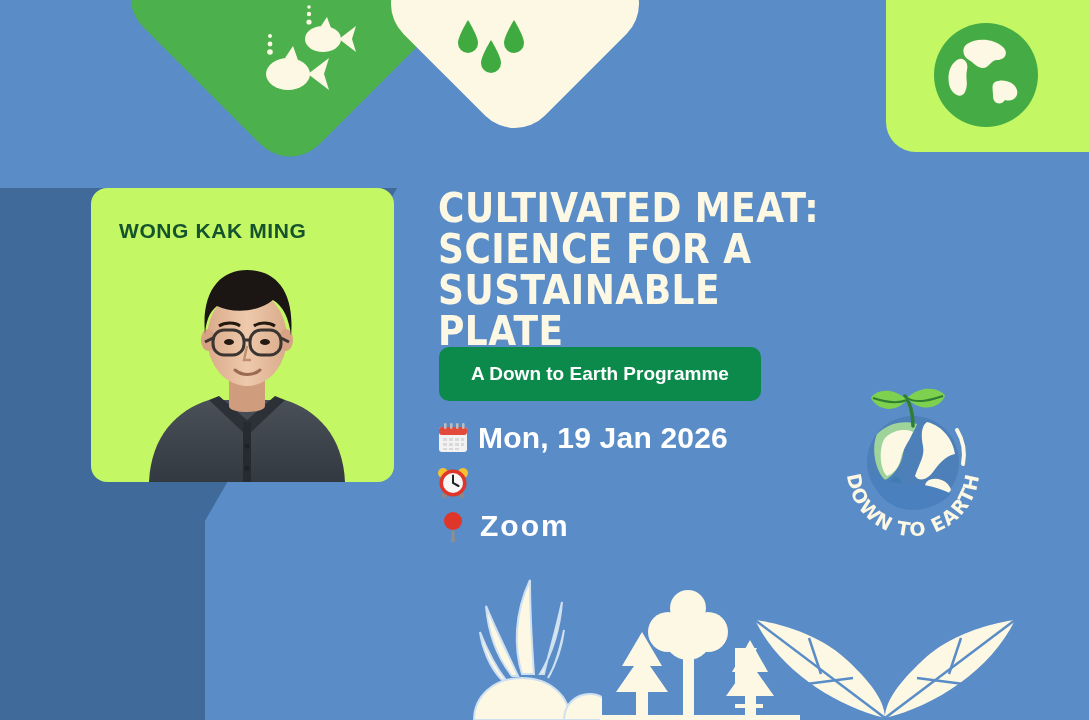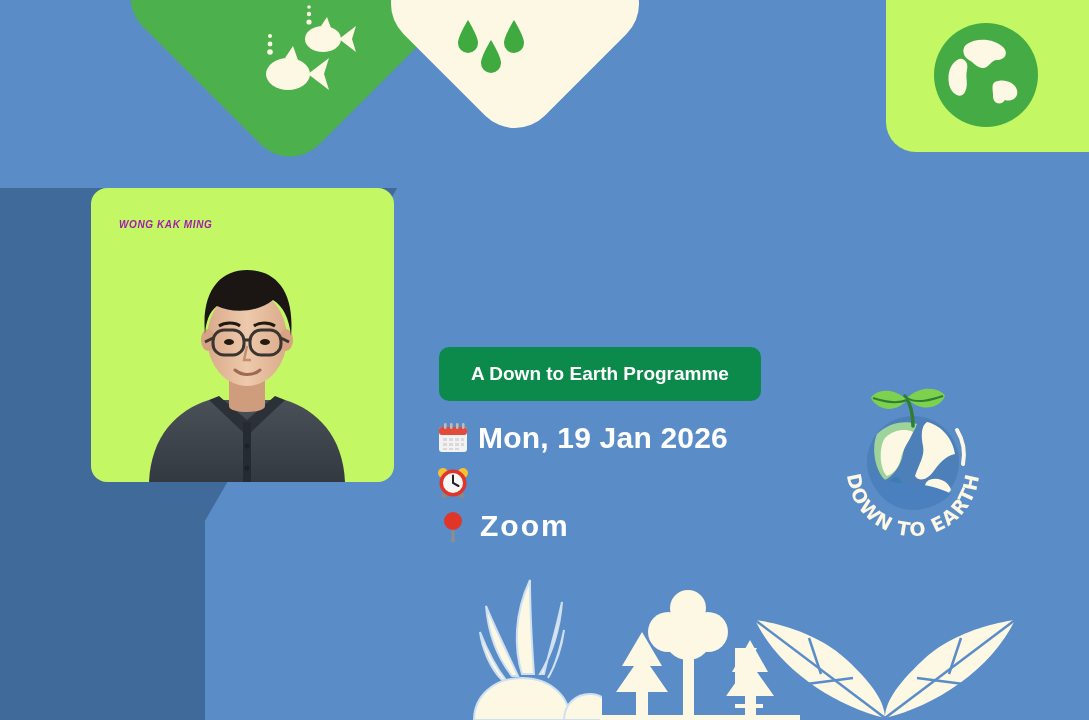--- a/index.html
+++ b/index.html
@@ -95,26 +95,25 @@
     width: 303px;
     height: 294px;
     background: #c3f763;
     border-radius: 16px;
     overflow: hidden;
   }
   #speaker-name {
     position: absolute;
     left: 28px;
     top: 31px;
-    font-size: 10px;
+    font-size: 21px;
     font-weight: bold;
     letter-spacing: 0.6px;
-    color: #a21caf;
+    color: #14532d;
     z-index: 3;
-    font-style: italic;
   }
   #speaker-photo {
     position: absolute;
     left: 56px;
     bottom: 0;
     width: 200px;
     height: 232px;
   }
 
   
@@ -292,20 +291,21 @@
       <path d="M72 76 C78 72 88 72 93 76" stroke="#22190f" stroke-width="3" fill="none"></path>
       <path d="M107 76 C112 72 122 72 128 76" stroke="#22190f" stroke-width="3" fill="none"></path>
       <ellipse cx="82" cy="92" rx="5" ry="3" fill="#231a12"></ellipse>
       <ellipse cx="118" cy="92" rx="5" ry="3" fill="#231a12"></ellipse>
 
       <path d="M100 96 L97 110 L104 110" stroke="#c08e6e" stroke-width="2.4" fill="none"></path>
       <path d="M88 120 C95 126 106 126 113 120" stroke="#9c6a53" stroke-width="3" fill="none" stroke-linecap="round"></path>
     </svg>
   </div>
 
+  <div id="title">CULTIVATED MEAT: SCIENCE FOR A SUSTAINABLE PLATE</div>
 
   <div id="badge">A Down to Earth Programme</div>
 
   <div id="details">
 
     <div class="detail-row">
       <svg class="detail-icon" viewBox="0 0 34 34">
         <rect x="3" y="6" width="28" height="25" rx="3" fill="#f2f2f2"></rect>
         <rect x="3" y="6" width="28" height="8" rx="3" fill="#e24b3c"></rect>
         <g fill="#d9d9d9">

